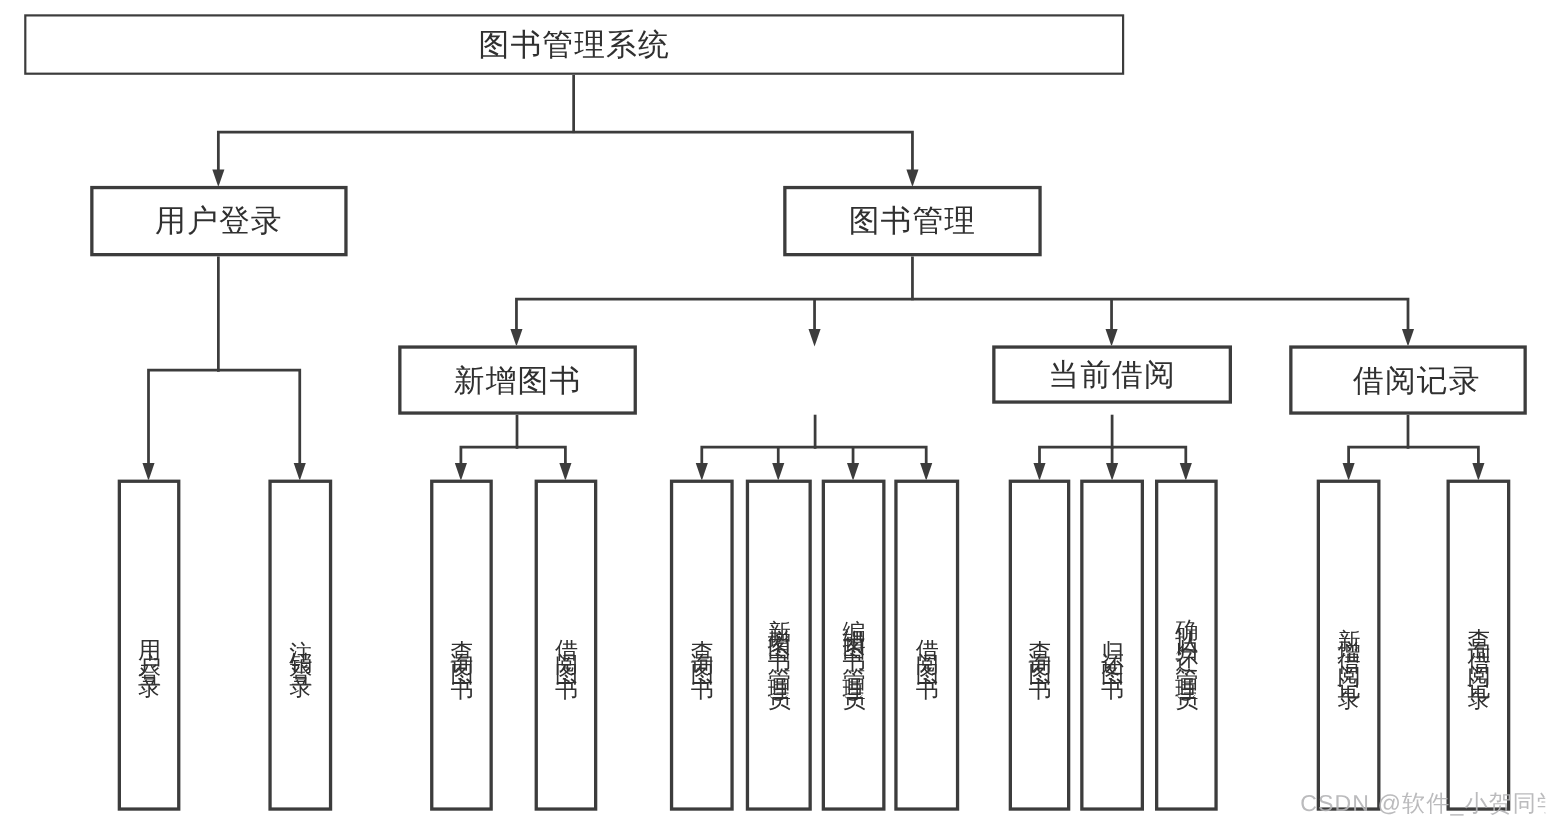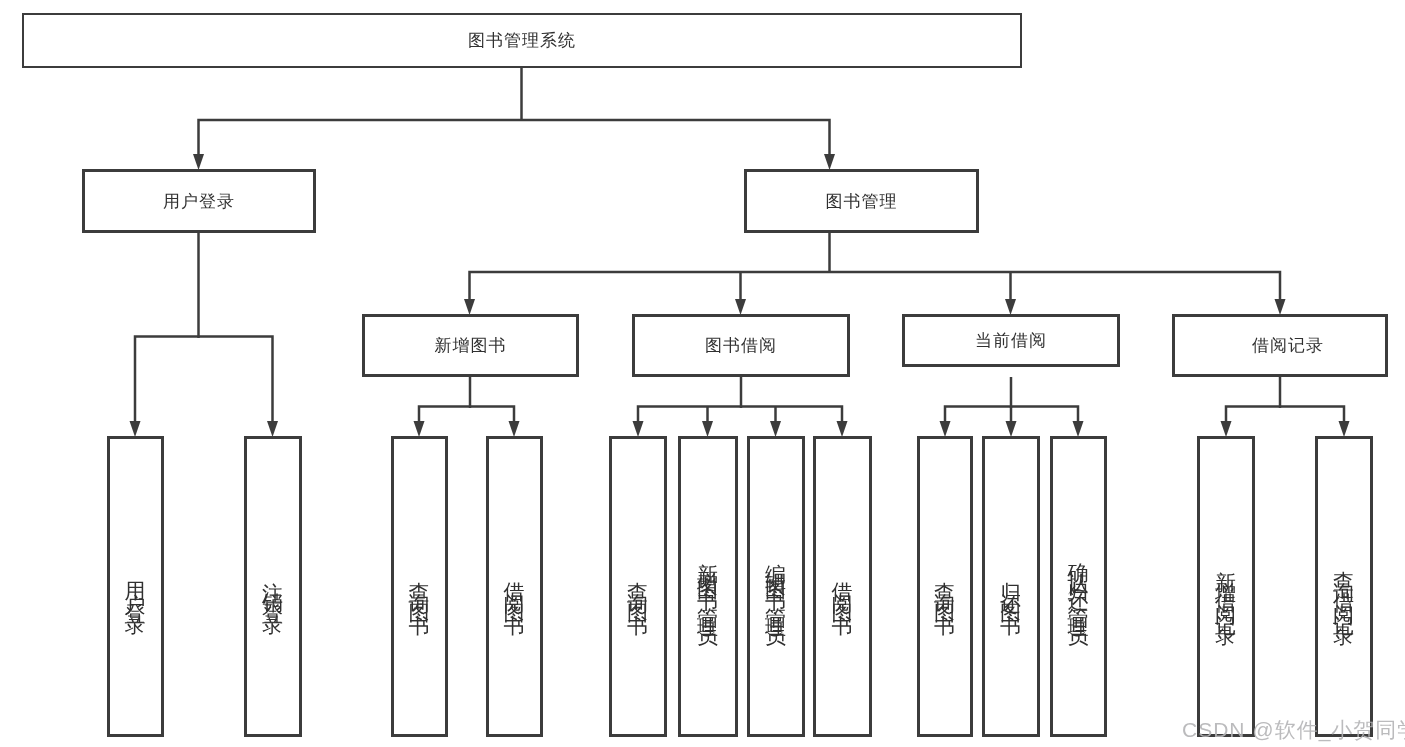--- a/index.html
+++ b/index.html
@@ -6,21 +6,21 @@
   #canvas{
     position:relative;width:1405px;height:747px;background:#ffffff;overflow:hidden;
     font-family:"Liberation Sans","DejaVu Sans",sans-serif;color:#303030;
   }
   .node{
     position:absolute;box-sizing:border-box;background:#ffffff;
     border:3px solid #3c3c3c;display:flex;align-items:center;justify-content:center;
     z-index:2;
   }
   .node.root{border-width:2.5px;}
-  .hlabel{font-size:17px;letter-spacing:1px;white-space:nowrap;}
+  .hlabel{font-size:28px;letter-spacing:1px;white-space:nowrap;}
   .vlabel{
     writing-mode:vertical-rl;text-orientation:mixed;
     font-size:21px;letter-spacing:11px;line-height:1;white-space:nowrap;
   }
   #wires{position:absolute;left:0;top:0;z-index:1;}
   #watermark{
     position:absolute;left:1182px;top:716px;z-index:3;
     font-size:21px;color:#b4b4b6;letter-spacing:1px;white-space:nowrap;opacity:.9;
   }
 </style>
@@ -86,29 +86,26 @@
     </g>
   </svg>
 
   <div class="node root" style="left:22px;top:13px;width:1000px;height:55px;">
     <span class="hlabel">图书管理系统</span>
   </div>
 
   <div class="node" style="left:82px;top:169px;width:234px;height:64px;">
     <span class="hlabel">用户登录</span>
   </div>
-  <div class="node" style="left:712px;top:169px;width:235px;height:64px;margin-left:32px;">
+  <div class="node" style="left:712px;top:169px;width:235px;height:64px;">
     <span class="hlabel">图书管理</span>
   </div>
 
   <div class="node" style="left:362px;top:314px;width:217px;height:63px;">
     <span class="hlabel">新增图书</span>
-  </div>
-  <div class="node" style="left:632px;top:314px;width:218px;height:63px;">
-    <span class="hlabel">图书借阅</span>
   </div>
   <div class="node" style="left:902px;top:314px;width:218px;height:53px;">
     <span class="hlabel">当前借阅</span>
   </div>
   <div class="node" style="left:1172px;top:314px;width:216px;height:63px;padding-left:16px;">
     <span class="hlabel">借阅记录</span>
   </div>
 
   <div class="node" style="left:107px;top:436px;width:57px;height:301px;">
     <span class="vlabel">用户登录</span>

